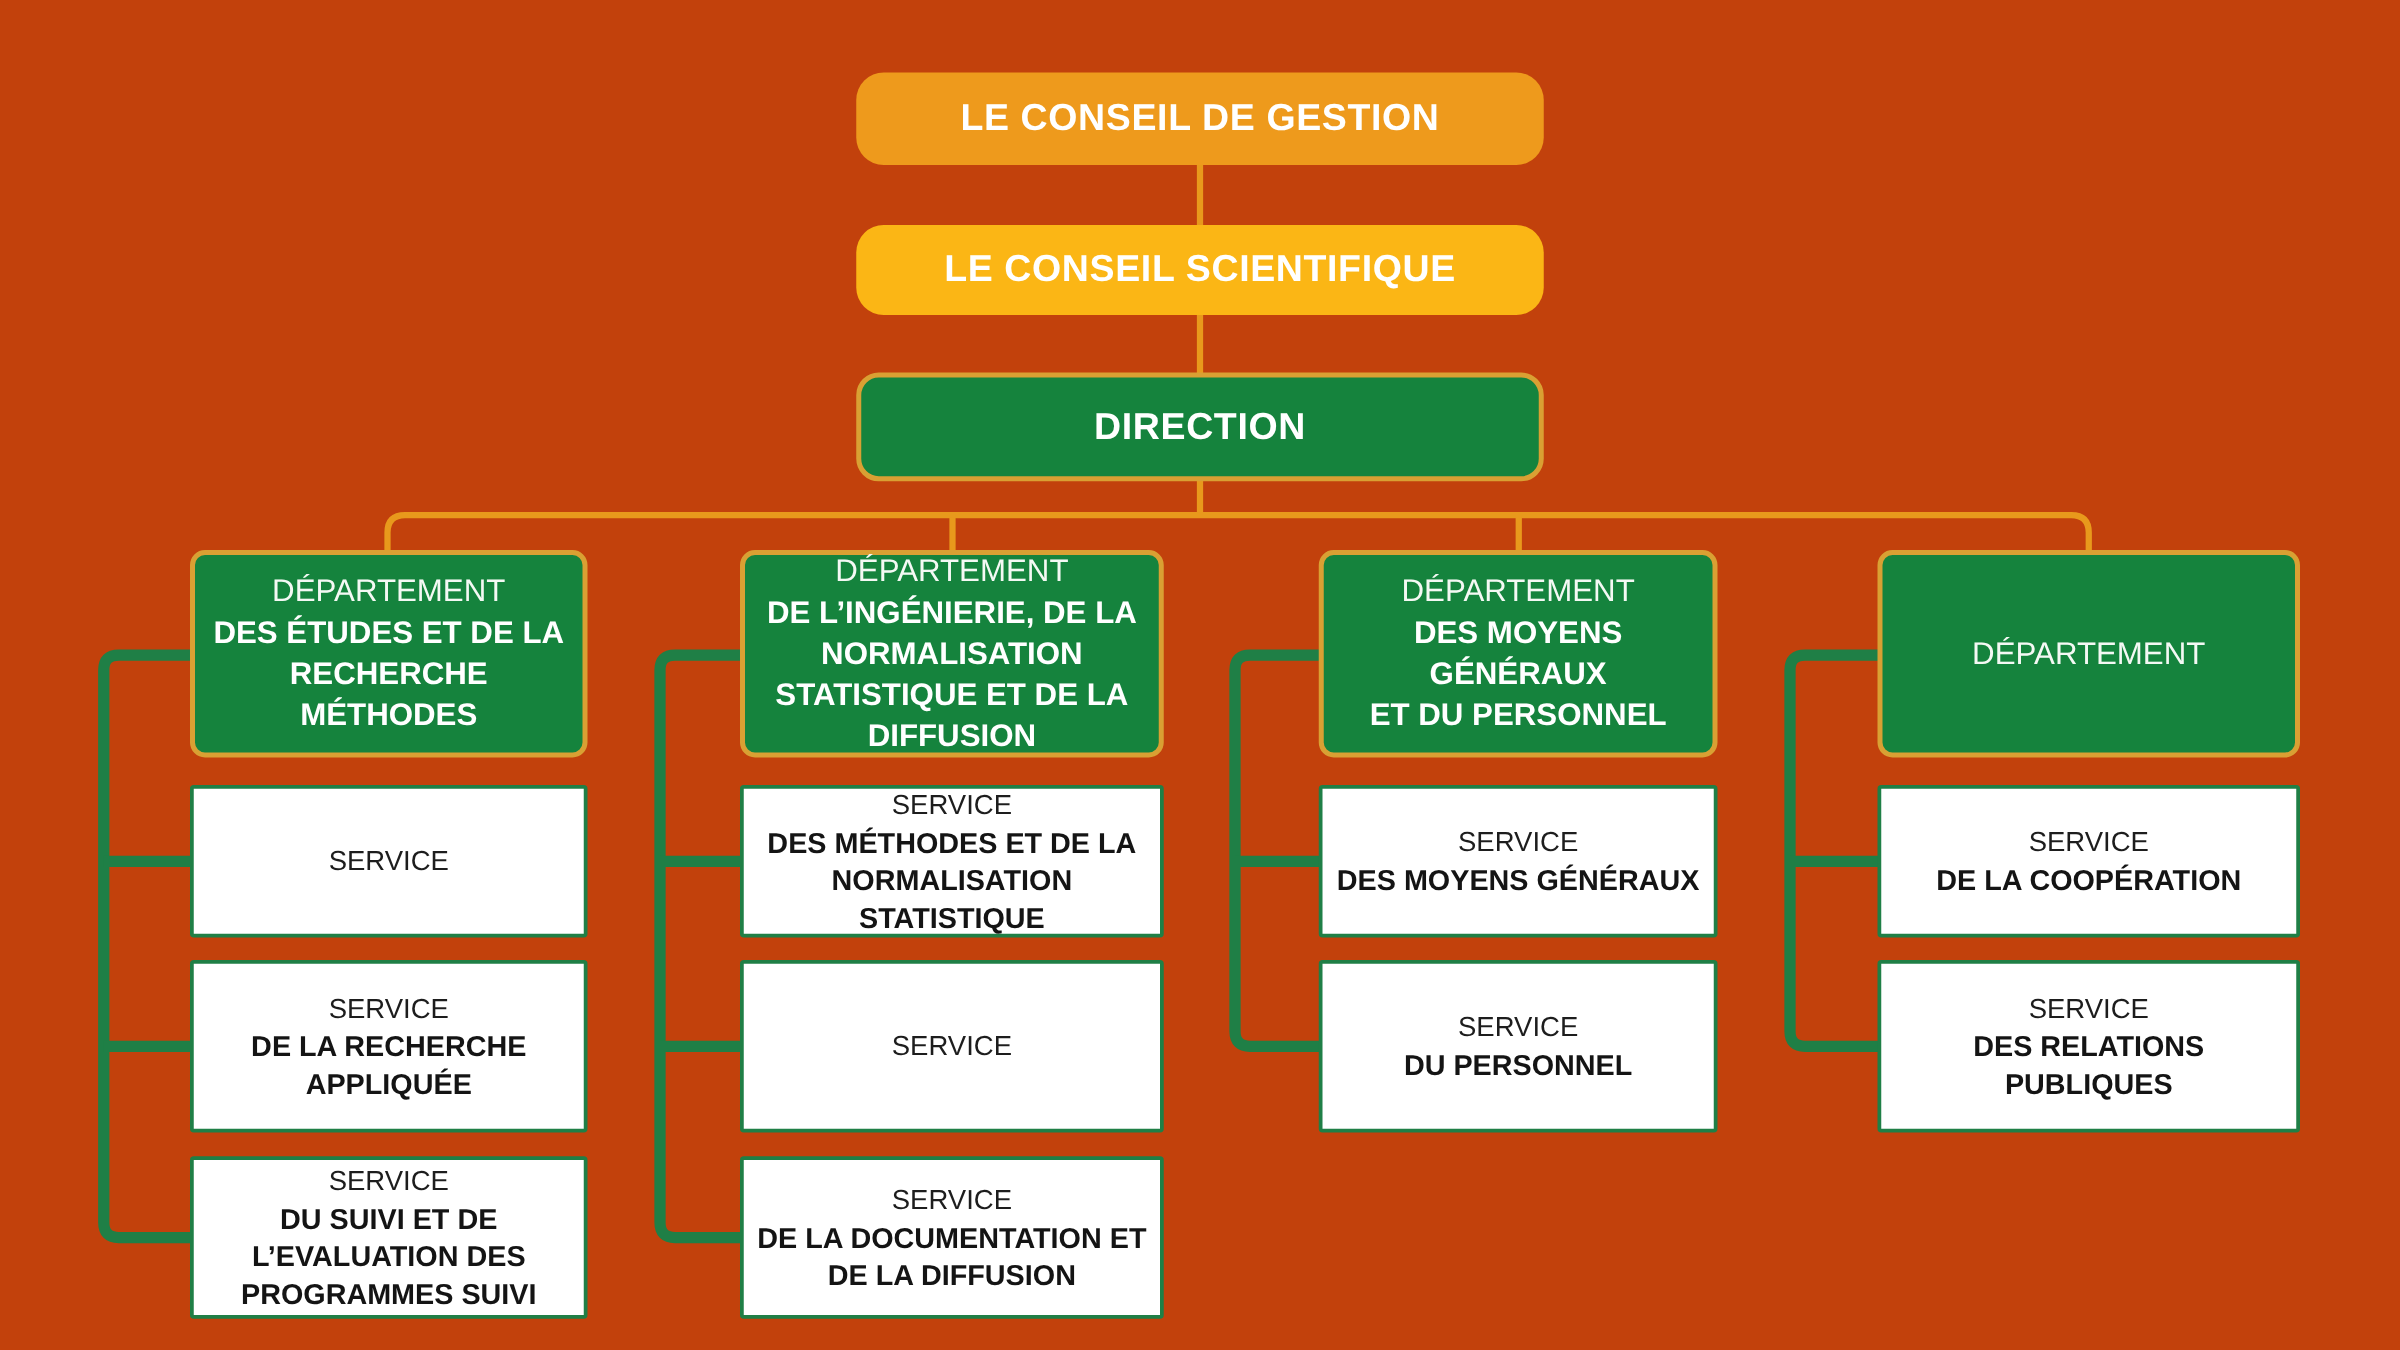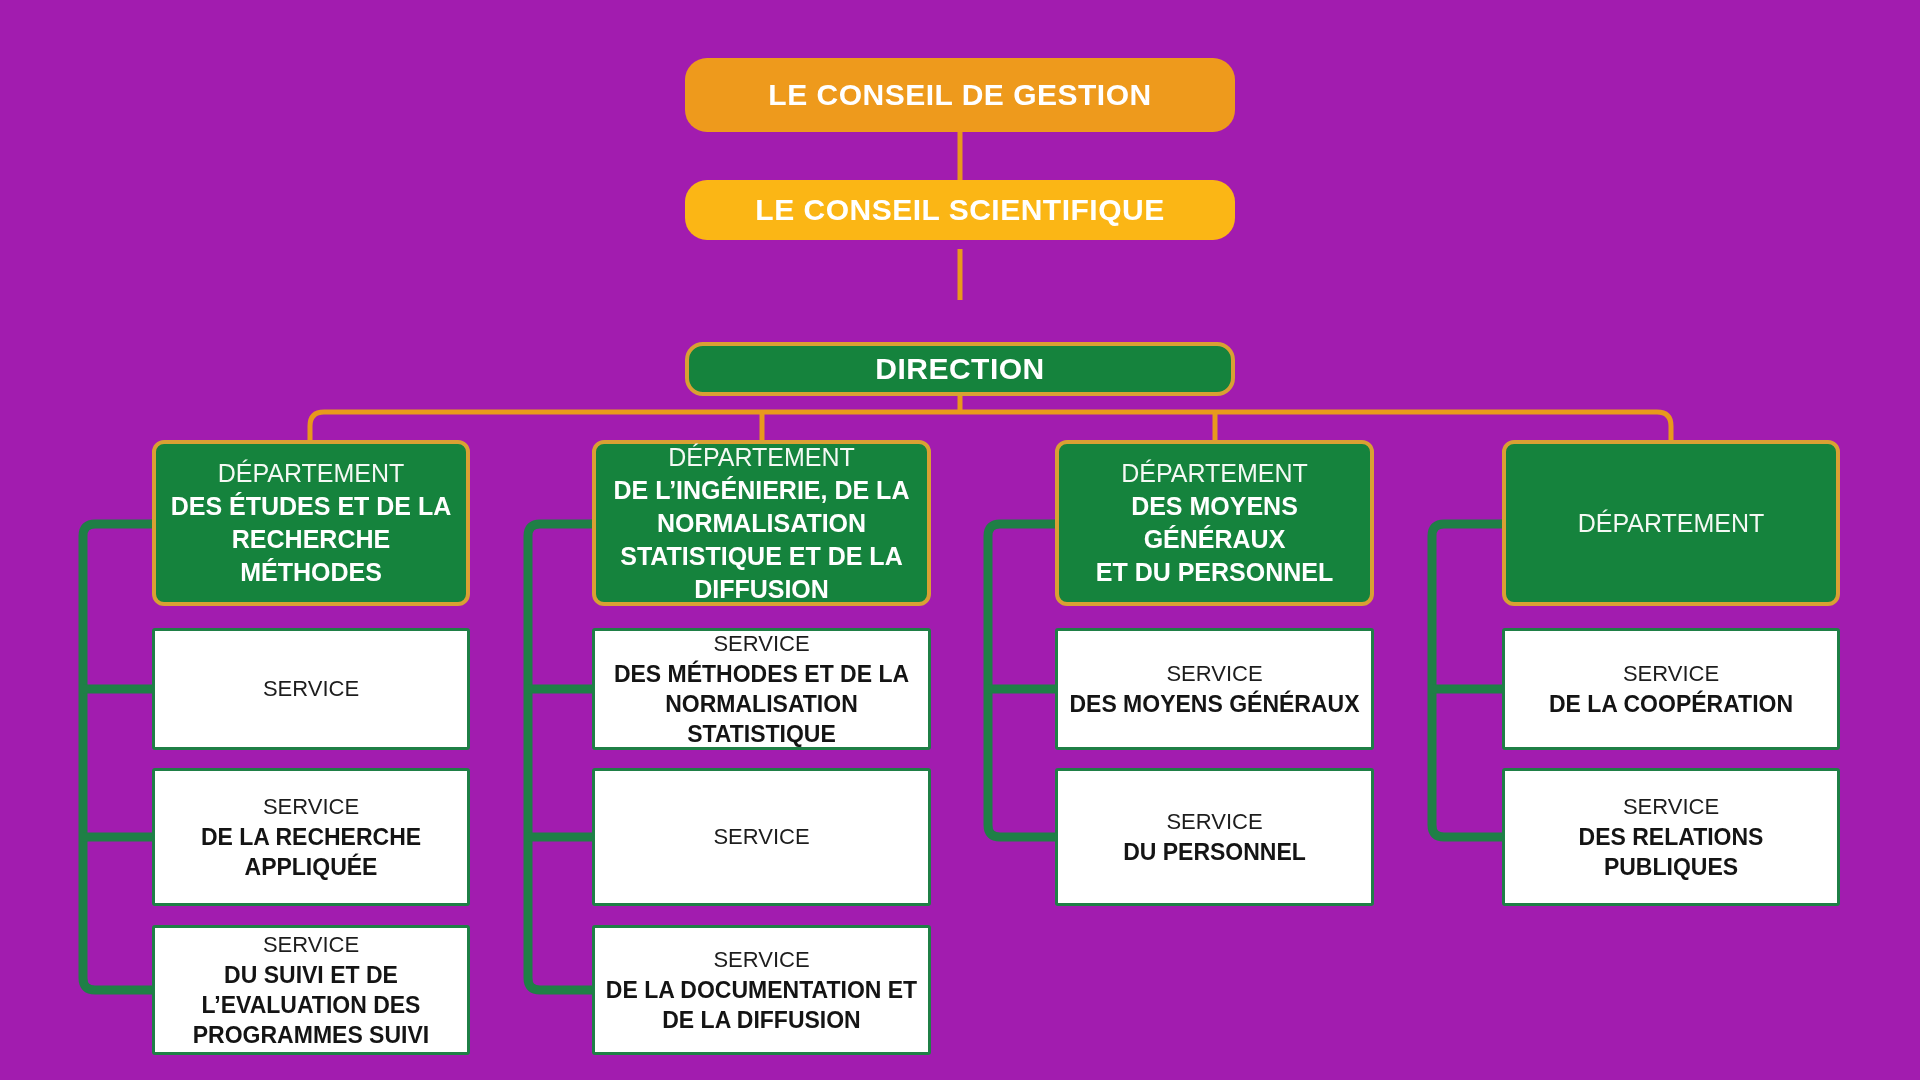--- a/index.html
+++ b/index.html
@@ -1,17 +1,17 @@
 <!DOCTYPE html>
 <html><head>
 <meta charset="utf-8">
 <style>
   html,body{margin:0;padding:0;background:#ffffff;}
   #stage{
-    position:relative;width:1920px;height:1080px;background:#a21caf;
+    position:relative;width:1920px;height:1080px;background:#c2410c;
     font-family:"Liberation Sans",sans-serif;overflow:hidden;
   }
   #connectors{position:absolute;left:0;top:0;z-index:0;}
   .node{
     position:absolute;z-index:1;display:flex;flex-direction:column;
     align-items:center;justify-content:center;text-align:center;
     box-sizing:border-box;
   }
   .pill{
     border-radius:22px;color:#ffffff;font-weight:700;font-size:30px;
@@ -28,22 +28,22 @@
   .dept .name{font-size:25px;font-weight:700;line-height:33px;white-space:pre-line;}
   .service{
     background:#ffffff;border:3px solid #1F7F46;border-radius:3px;
     color:#141414;padding:6px 10px;
   }
   .service .type{font-size:22px;font-weight:400;line-height:30px;color:#1d1d1d;}
   .service .name{font-size:23px;font-weight:700;line-height:30px;white-space:pre-line;}
 
   
   #box-gestion      {left:685px;top:58px;width:550px;height:74px;}
-  #box-scientifique {left:685px;top:180px;width:550px;height:60px;}
-  #box-direction    {left:685px;top:298px;width:550px;height:54px;margin-top:44px;}
+  #box-scientifique {left:685px;top:180px;width:550px;height:72px;}
+  #box-direction    {left:685px;top:298px;width:550px;height:87px;}
 
   
   #dept-1{left:152px; top:440px;width:318px;height:166px;}
   #dept-2{left:592px; top:440px;width:339px;height:166px;}
   #dept-3{left:1055px;top:440px;width:319px;height:166px;}
   #dept-4{left:1502px;top:440px;width:338px;height:166px;}
 
   
   #svc-1-1{left:152px;top:628px;width:318px;height:122px;}
   #svc-1-2{left:152px;top:768px;width:318px;height:138px;}

